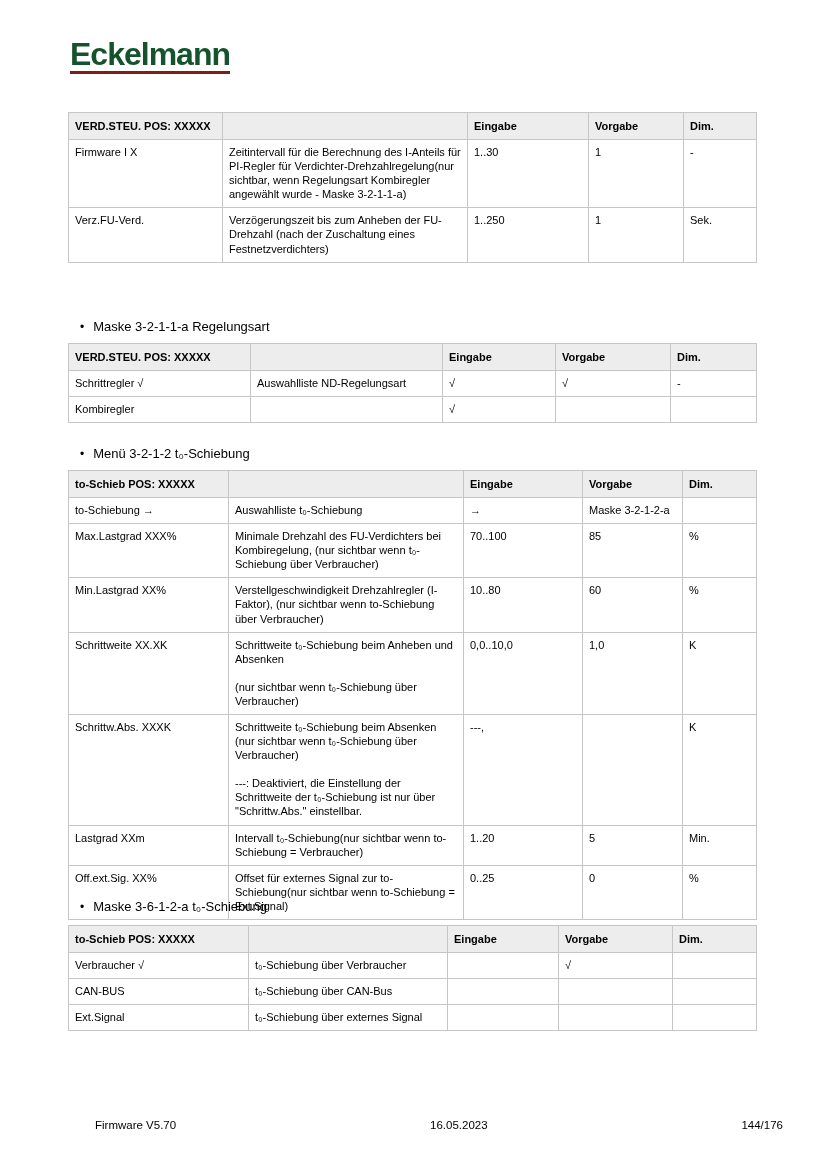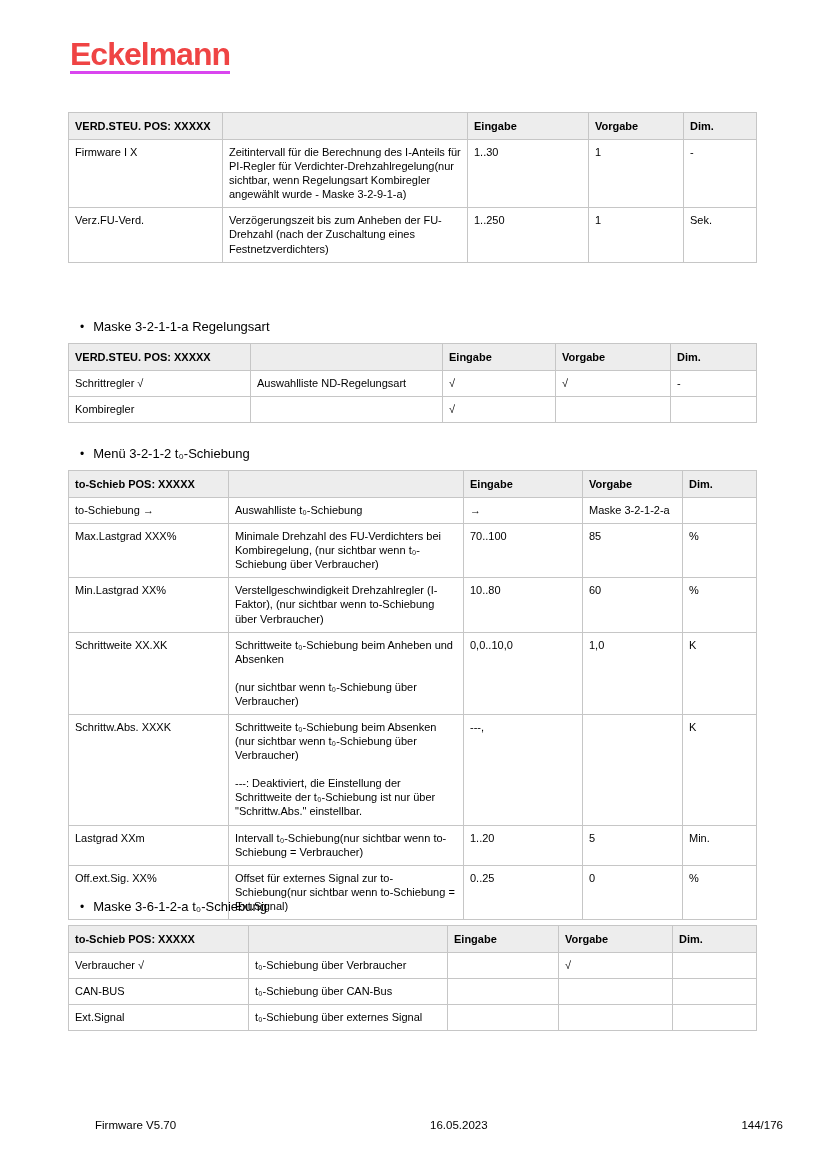--- a/index.html
+++ b/index.html
@@ -8,22 +8,22 @@
     position:relative;
     width:827px; height:1169px;
     background:#ffffff;
     font-family:"Liberation Sans", sans-serif;
     color:#000;
     overflow:hidden;
   }
   .logo {
     position:absolute; left:70px; top:38px;
     font-size:32px; font-weight:bold; letter-spacing:-1px;
-    color:#ef4444;
-    border-bottom:3px solid #d946ef;
+    color:#14532d;
+    border-bottom:3px solid #7f1d1d;
     padding-bottom:1px;
     line-height:1.0;
     display:inline-block;
   }
   table.param {
     position:absolute; left:68px;
     width:688px;
     border-collapse:collapse;
     table-layout:fixed;
     font-size:11px;
@@ -81,21 +81,21 @@
     <tbody>
         <tr>
       <th>VERD.STEU. POS: XXXXX</th>
       <th></th>
       <th>Eingabe</th>
       <th>Vorgabe</th>
       <th>Dim.</th>
     </tr>
     <tr>
       <td>Firmware I X</td>
-      <td class="desc">Zeitintervall für die Berechnung des I-Anteils für PI-Regler für Verdichter-Drehzahlregelung(nur sichtbar, wenn Regelungsart Kombiregler angewählt wurde - Maske 3-2-9-1-a)</td>
+      <td class="desc">Zeitintervall für die Berechnung des I-Anteils für PI-Regler für Verdichter-Drehzahlregelung(nur sichtbar, wenn Regelungsart Kombiregler angewählt wurde - Maske 3-2-1-1-a)</td>
       <td>1..30</td>
       <td>1</td>
       <td>-</td>
     </tr>
     <tr>
       <td>Verz.FU-Verd.</td>
       <td class="desc">Verzögerungszeit bis zum Anheben der FU-Drehzahl (nach der Zuschaltung eines Festnetzverdichters)</td>
       <td>1..250</td>
       <td>1</td>
       <td>Sek.</td>

